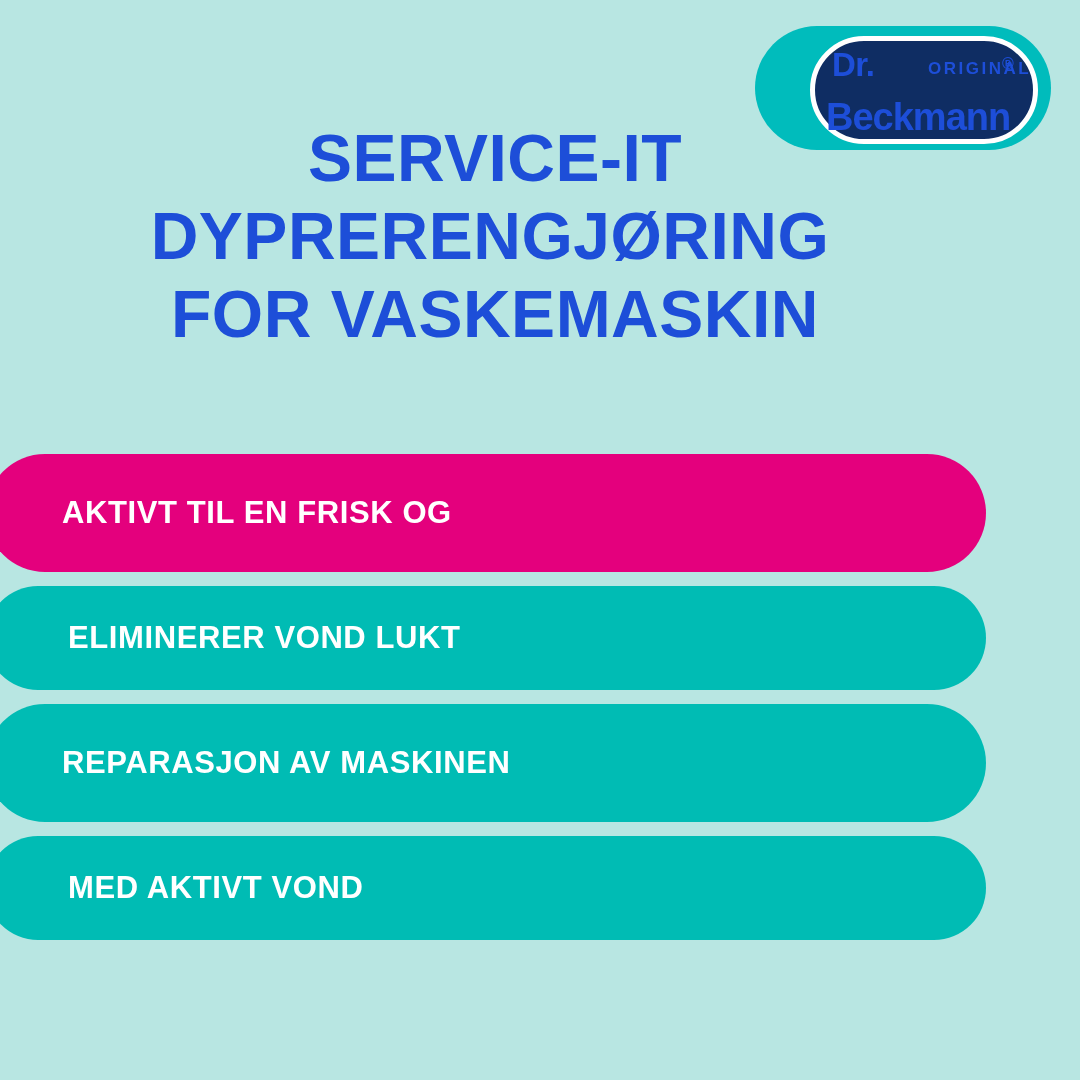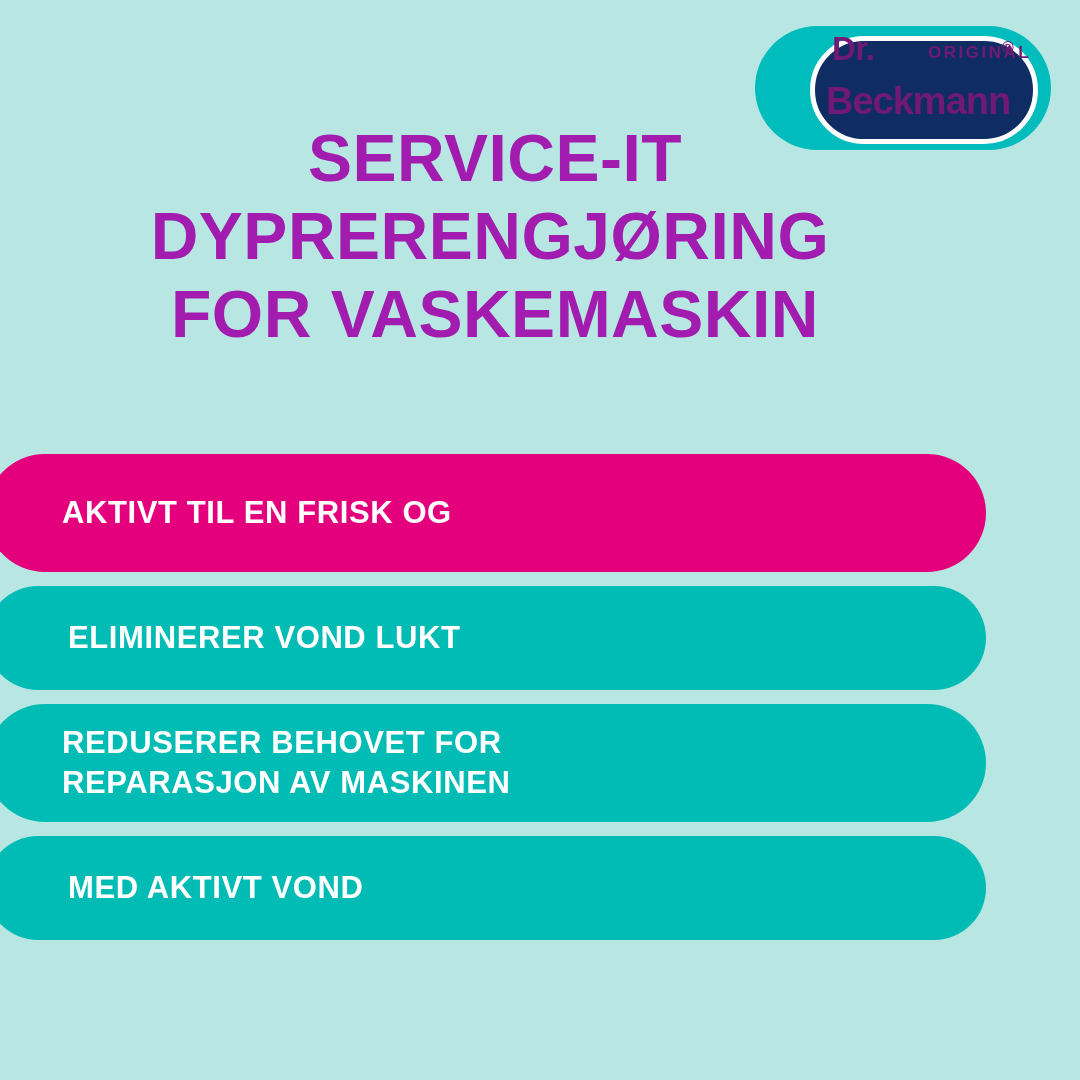--- a/index.html
+++ b/index.html
@@ -33,26 +33,26 @@
     width: 228px;
     height: 108px;
     background: #0f2d63;
     border: 5px solid #ffffff;
     border-radius: 54px;
     box-sizing: border-box;
     z-index: 6;
   }
   .logo-text {
     position: absolute;
-    top: 28px;
+    top: 44px;
     left: 818px;
     width: 212px;
     height: 92px;
     z-index: 7;
-    color: #701a75;
+    color: #1d4ed8;
     line-height: 1;
   }
   .logo-dr {
     position: absolute;
     top: 4px;
     left: 14px;
     font-size: 33px;
     font-weight: bold;
     letter-spacing: -0.5px;
   }
@@ -81,21 +81,21 @@
     margin-top: 18px;
   }
 
   
   .headline {
     position: absolute;
     top: 120px;
     left: 0;
     width: 1080px;
     text-align: center;
-    color: #a21caf;
+    color: #1d4ed8;
     font-size: 66px;
     font-weight: bold;
     line-height: 1.18;
     letter-spacing: 0.5px;
     z-index: 2;
   }
   .headline .line {
     display: block;
     white-space: nowrap;
   }
@@ -178,21 +178,20 @@
   </div>
 
   <div class="pill pill-2">
     <div class="pill-text">
       <span>ELIMINERER VOND LUKT</span>
     </div>
   </div>
 
   <div class="pill pill-3">
     <div class="pill-text">
-      <span>REDUSERER BEHOVET FOR</span>
       <span>REPARASJON AV MASKINEN</span>
     </div>
   </div>
 
   <div class="pill pill-4">
     <div class="pill-text">
       <span>MED AKTIVT VOND</span>
     </div>
   </div>
 

